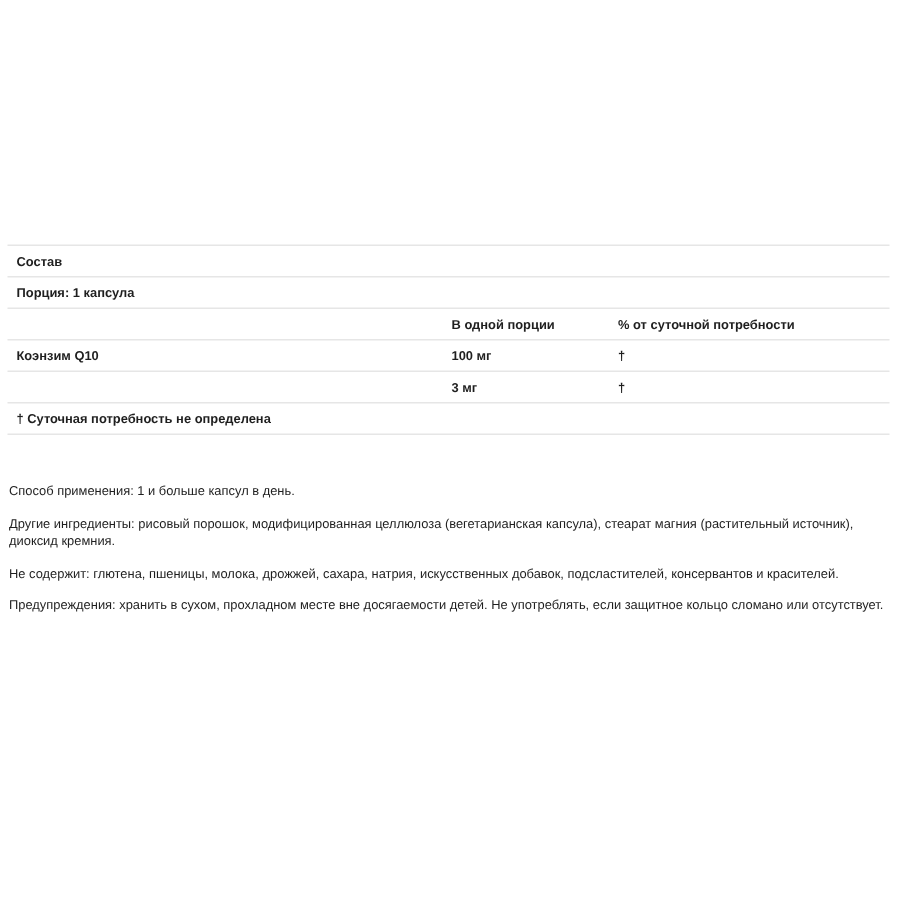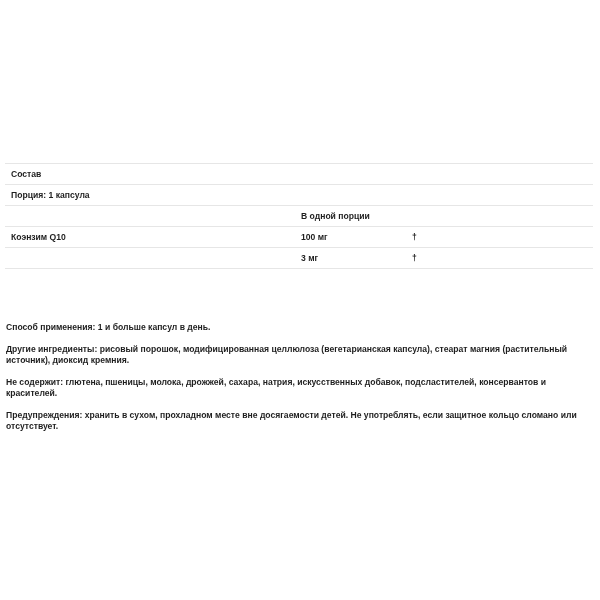--- a/index.html
+++ b/index.html
@@ -4,45 +4,49 @@
 <style>
   html, body { margin:0; padding:0; background:#ffffff; }
   body { width:600px; height:600px; position:relative; overflow:hidden;
          font-family:"Liberation Sans", "DejaVu Sans", sans-serif; color:#1f1f1f; }
   .supp-table { position:absolute; left:5px; top:163px; width:588px; border-top:1px solid #e6e6e6; }
   .row { height:20px; border-bottom:1px solid #e6e6e6; position:relative; font-size:8.6px; font-weight:bold; line-height:20px; }
   .cell { position:absolute; top:0; white-space:nowrap; }
   .c1 { left:6px; }
   .c2 { left:296px; }
   .c3 { left:407px; }
-  .notes { position:absolute; left:6px; top:322px; width:585px; font-size:8.6px; font-weight:bold; line-height:11.5px; }
+  .notes { position:absolute; left:6px; top:322px; width:585px; font-size:8.6px; font-weight:normal; line-height:11.5px; }
   .notes p { margin:0 0 10px 0; }
 </style>
 </head>
 <body>
 
 <div class="supp-table">
   <div class="row">
     <span class="cell c1">Состав</span>
   </div>
   <div class="row">
     <span class="cell c1">Порция: 1 капсула</span>
   </div>
   <div class="row">
     <span class="cell c1"></span>
     <span class="cell c2">В одной порции</span>
+    <span class="cell c3">% от суточной потребности</span>
   </div>
   <div class="row">
     <span class="cell c1">Коэнзим Q10</span>
     <span class="cell c2">100 мг</span>
     <span class="cell c3">†</span>
   </div>
   <div class="row">
     <span class="cell c2">3 мг</span>
     <span class="cell c3">†</span>
+  </div>
+  <div class="row">
+    <span class="cell c1">† Суточная потребность не определена</span>
   </div>
 </div>
 
 <div class="notes">
   <p>Способ применения: 1 и больше капсул в день.</p>
   <p>Другие ингредиенты: рисовый порошок, модифицированная целлюлоза (вегетарианская капсула), стеарат магния (растительный источник), диоксид кремния.</p>
   <p>Не содержит: глютена, пшеницы, молока, дрожжей, сахара, натрия, искусственных добавок, подсластителей, консервантов и красителей.</p>
   <p>Предупреждения: хранить в сухом, прохладном месте вне досягаемости детей. Не употреблять, если защитное кольцо сломано или отсутствует.</p>
 </div>
 

